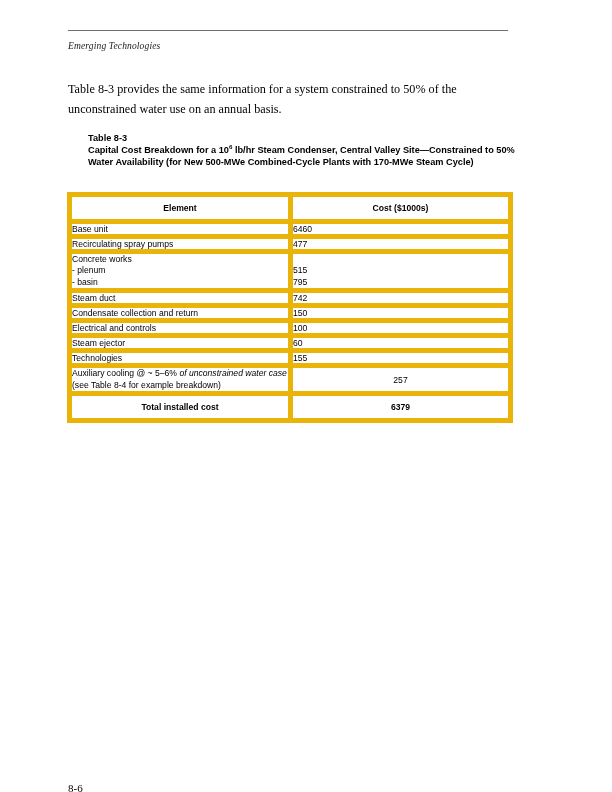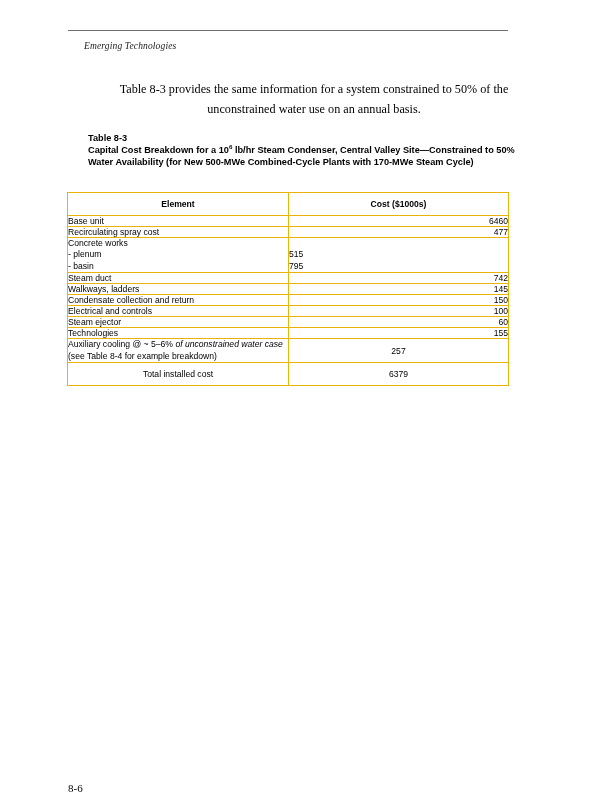--- a/index.html
+++ b/index.html
@@ -20,40 +20,40 @@
   .header-rule {
     position: absolute;
     left: 68px;
     top: 30px;
     width: 440px;
     height: 1px;
     background: #6e6e6e;
   }
   .running-head {
     position: absolute;
-    left: 84px;
+    left: 68px;
     top: 41px;
     font-family: "Liberation Serif", serif;
     font-style: italic;
     font-size: 9.5px;
     letter-spacing: 0.15px;
     color: #1a1a1a;
   }
 
   
   .body-para {
     position: absolute;
-    left: 85px;
+    left: 68px;
     top: 68px;
     width: 458px;
     font-family: "Liberation Serif", serif;
     font-size: 12.2px;
     line-height: 19.5px;
     color: #000000;
-    text-align: center;
+    text-align: left;
   }
 
   
   .caption-block {
     position: absolute;
     left: 88px;
     top: 132px;
     width: 432px;
     font-family: "Liberation Sans", sans-serif;
     font-weight: bold;
@@ -73,46 +73,46 @@
     left: 67px;
     top: 192px;
     width: 441px;
     border-collapse: collapse;
     font-family: "Liberation Sans", sans-serif;
     font-size: 8.6px;
     color: #000000;
     table-layout: fixed;
   }
   .cost-table td, .cost-table th {
-    border: 1px solid #eab308;
+    border: 5px solid #eab308;
     padding: 0;
     vertical-align: middle;
   }
   .col-element { width: 221px; }
   .col-cost    { width: 220px; }
 
   .cell-el {
     padding: 5px 0 5px 9px;
     text-align: left;
   }
   .cell-cost {
     padding: 5px 0 5px 0;
-    text-align: right;
+    text-align: left;
   }
   .hdr .cell-el,
   .hdr .cell-cost {
     font-weight: bold;
     text-align: center;
     padding-top: 6px;
     padding-bottom: 6px;
     padding-left: 0;
   }
   .total .cell-el,
   .total .cell-cost {
-    font-weight: normal;
+    font-weight: bold;
     text-align: center;
     padding-left: 0;
     padding-top: 6px;
     padding-bottom: 6px;
   }
 
   .multiline { line-height: 11.4px; }
   .cost-multiline {
     line-height: 11.4px;
     text-align: left;
@@ -166,21 +166,21 @@
       <th class="cell-el">Element</th>
       <th class="cell-cost">Cost ($1000s)</th>
     </tr>
 
     <tr>
       <td class="cell-el">Base unit</td>
       <td class="cell-cost">6460</td>
     </tr>
 
     <tr>
-      <td class="cell-el">Recirculating spray cost</td>
+      <td class="cell-el">Recirculating spray pumps</td>
       <td class="cell-cost">477</td>
     </tr>
 
     <tr>
       <td class="cell-el multiline">
         <div>Concrete works</div>
         <div>- plenum</div>
         <div>- basin</div>
       </td>
       <td class="cost-multiline">
@@ -188,24 +188,20 @@
         <div>515</div>
         <div>795</div>
       </td>
     </tr>
 
     <tr>
       <td class="cell-el">Steam duct</td>
       <td class="cell-cost">742</td>
     </tr>
 
-    <tr>
-      <td class="cell-el">Walkways, ladders</td>
-      <td class="cell-cost">145</td>
-    </tr>
 
     <tr>
       <td class="cell-el">Condensate collection and return</td>
       <td class="cell-cost">150</td>
     </tr>
 
     <tr>
       <td class="cell-el">Electrical and controls</td>
       <td class="cell-cost">100</td>
     </tr>

